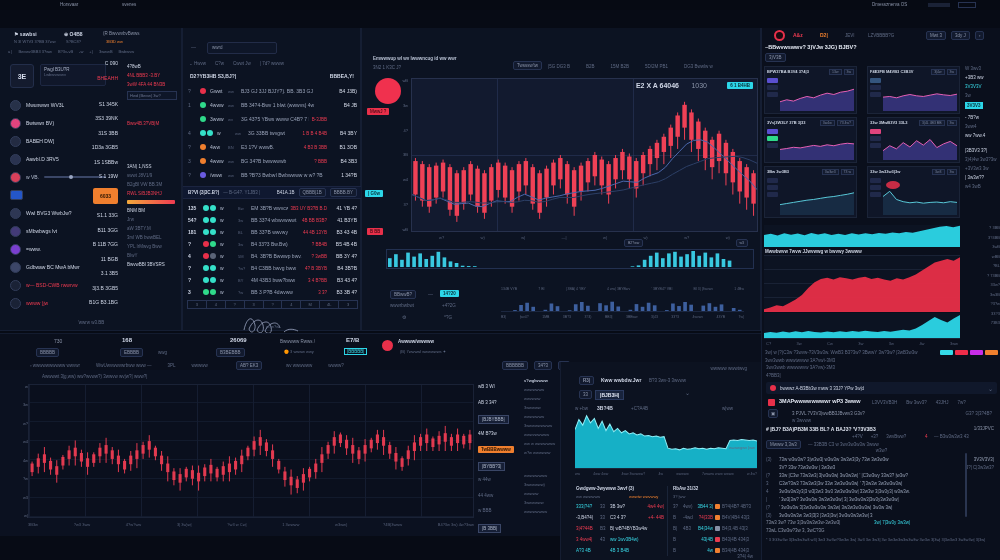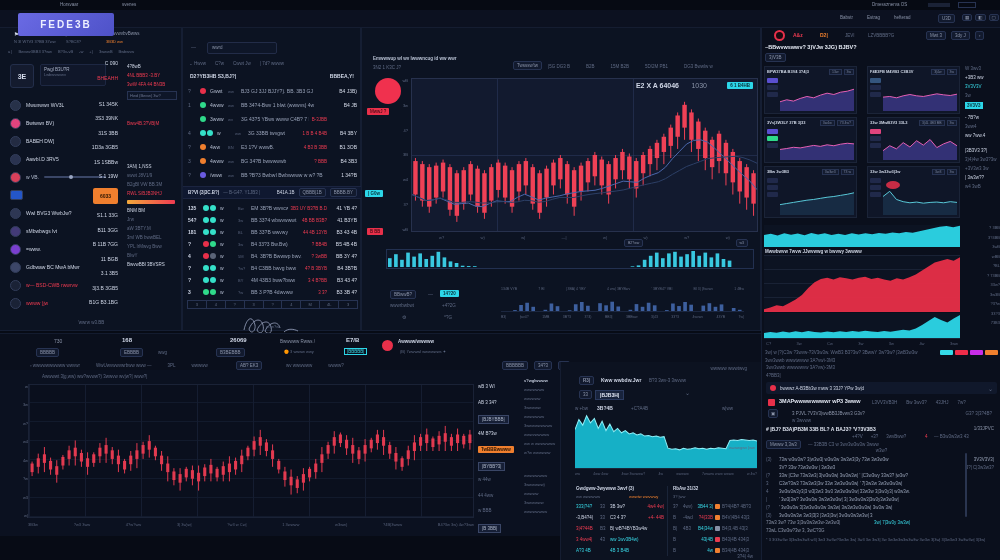--- a/index.html
+++ b/index.html
@@ -92,36 +92,20 @@
 <div id="app">
 
   <div class="abs" style="left:0;top:0;width:1000px;height:10px;background:#060a13">
     <span class="abs t4 dmm" style="left:60px;top:2px">Horsvaar</span>
     <span class="abs t4 dmm" style="left:122px;top:2px">svenes</span>
     <span class="abs t4 dmm" style="left:872px;top:2px">Dmessznerva OS</span>
     <span class="abs" style="left:928px;top:3px;width:22px;height:4px;background:#1a2236"></span>
     <span class="abs" style="left:958px;top:2px;width:18px;height:6px;border:1px solid #273352"></span>
   </div>
 
-  <div class="abs" style="left:0;top:10px;width:1000px;height:18px;background:#0c1120;border-bottom:1px solid #151d31">
-    <div class="abs b" style="left:18px;top:3px;width:96px;height:23px;background:linear-gradient(135deg,#6a6ae4,#4e52c8);border-radius:2px;color:#eceeff;font-size:10px;letter-spacing:2px;display:flex;align-items:center;justify-content:center;z-index:5">FEDE3B</div>
-    <div class="abs row" style="left:840px;top:5px;gap:14px">
-
-    <span class="t4 dmm">Babstr</span>
-        <span class="t4 dmm">Estrag</span>
-        <span class="t4 dmm">hefterad</span>
-      </div>
-    <span class="abs chip" style="left:938px;top:4px">U3D</span>
-    <div class="abs row" style="left:962px;top:4px;gap:3px">
-
-    <span class="chip" style="padding:0 2px">▦</span>
-        <span class="chip" style="padding:0 2px">◧</span>
-        <span class="chip" style="padding:0 2px">▢</span>
-      </div>
-  </div>
 
   <span class="abs t4 dim" style="left:843px;top:31px">3|Wb</span>
   <span class="abs t4 dim" style="left:867px;top:31px">L0BvBB7G</span>
   <div class="abs row" style="left:926px;top:30px;gap:6px">
 
   <span class="chip">Mwt 3</span>
       <span class="chip">3dy J</span>
       <span class="chip">▫</span>
     </div>
 

